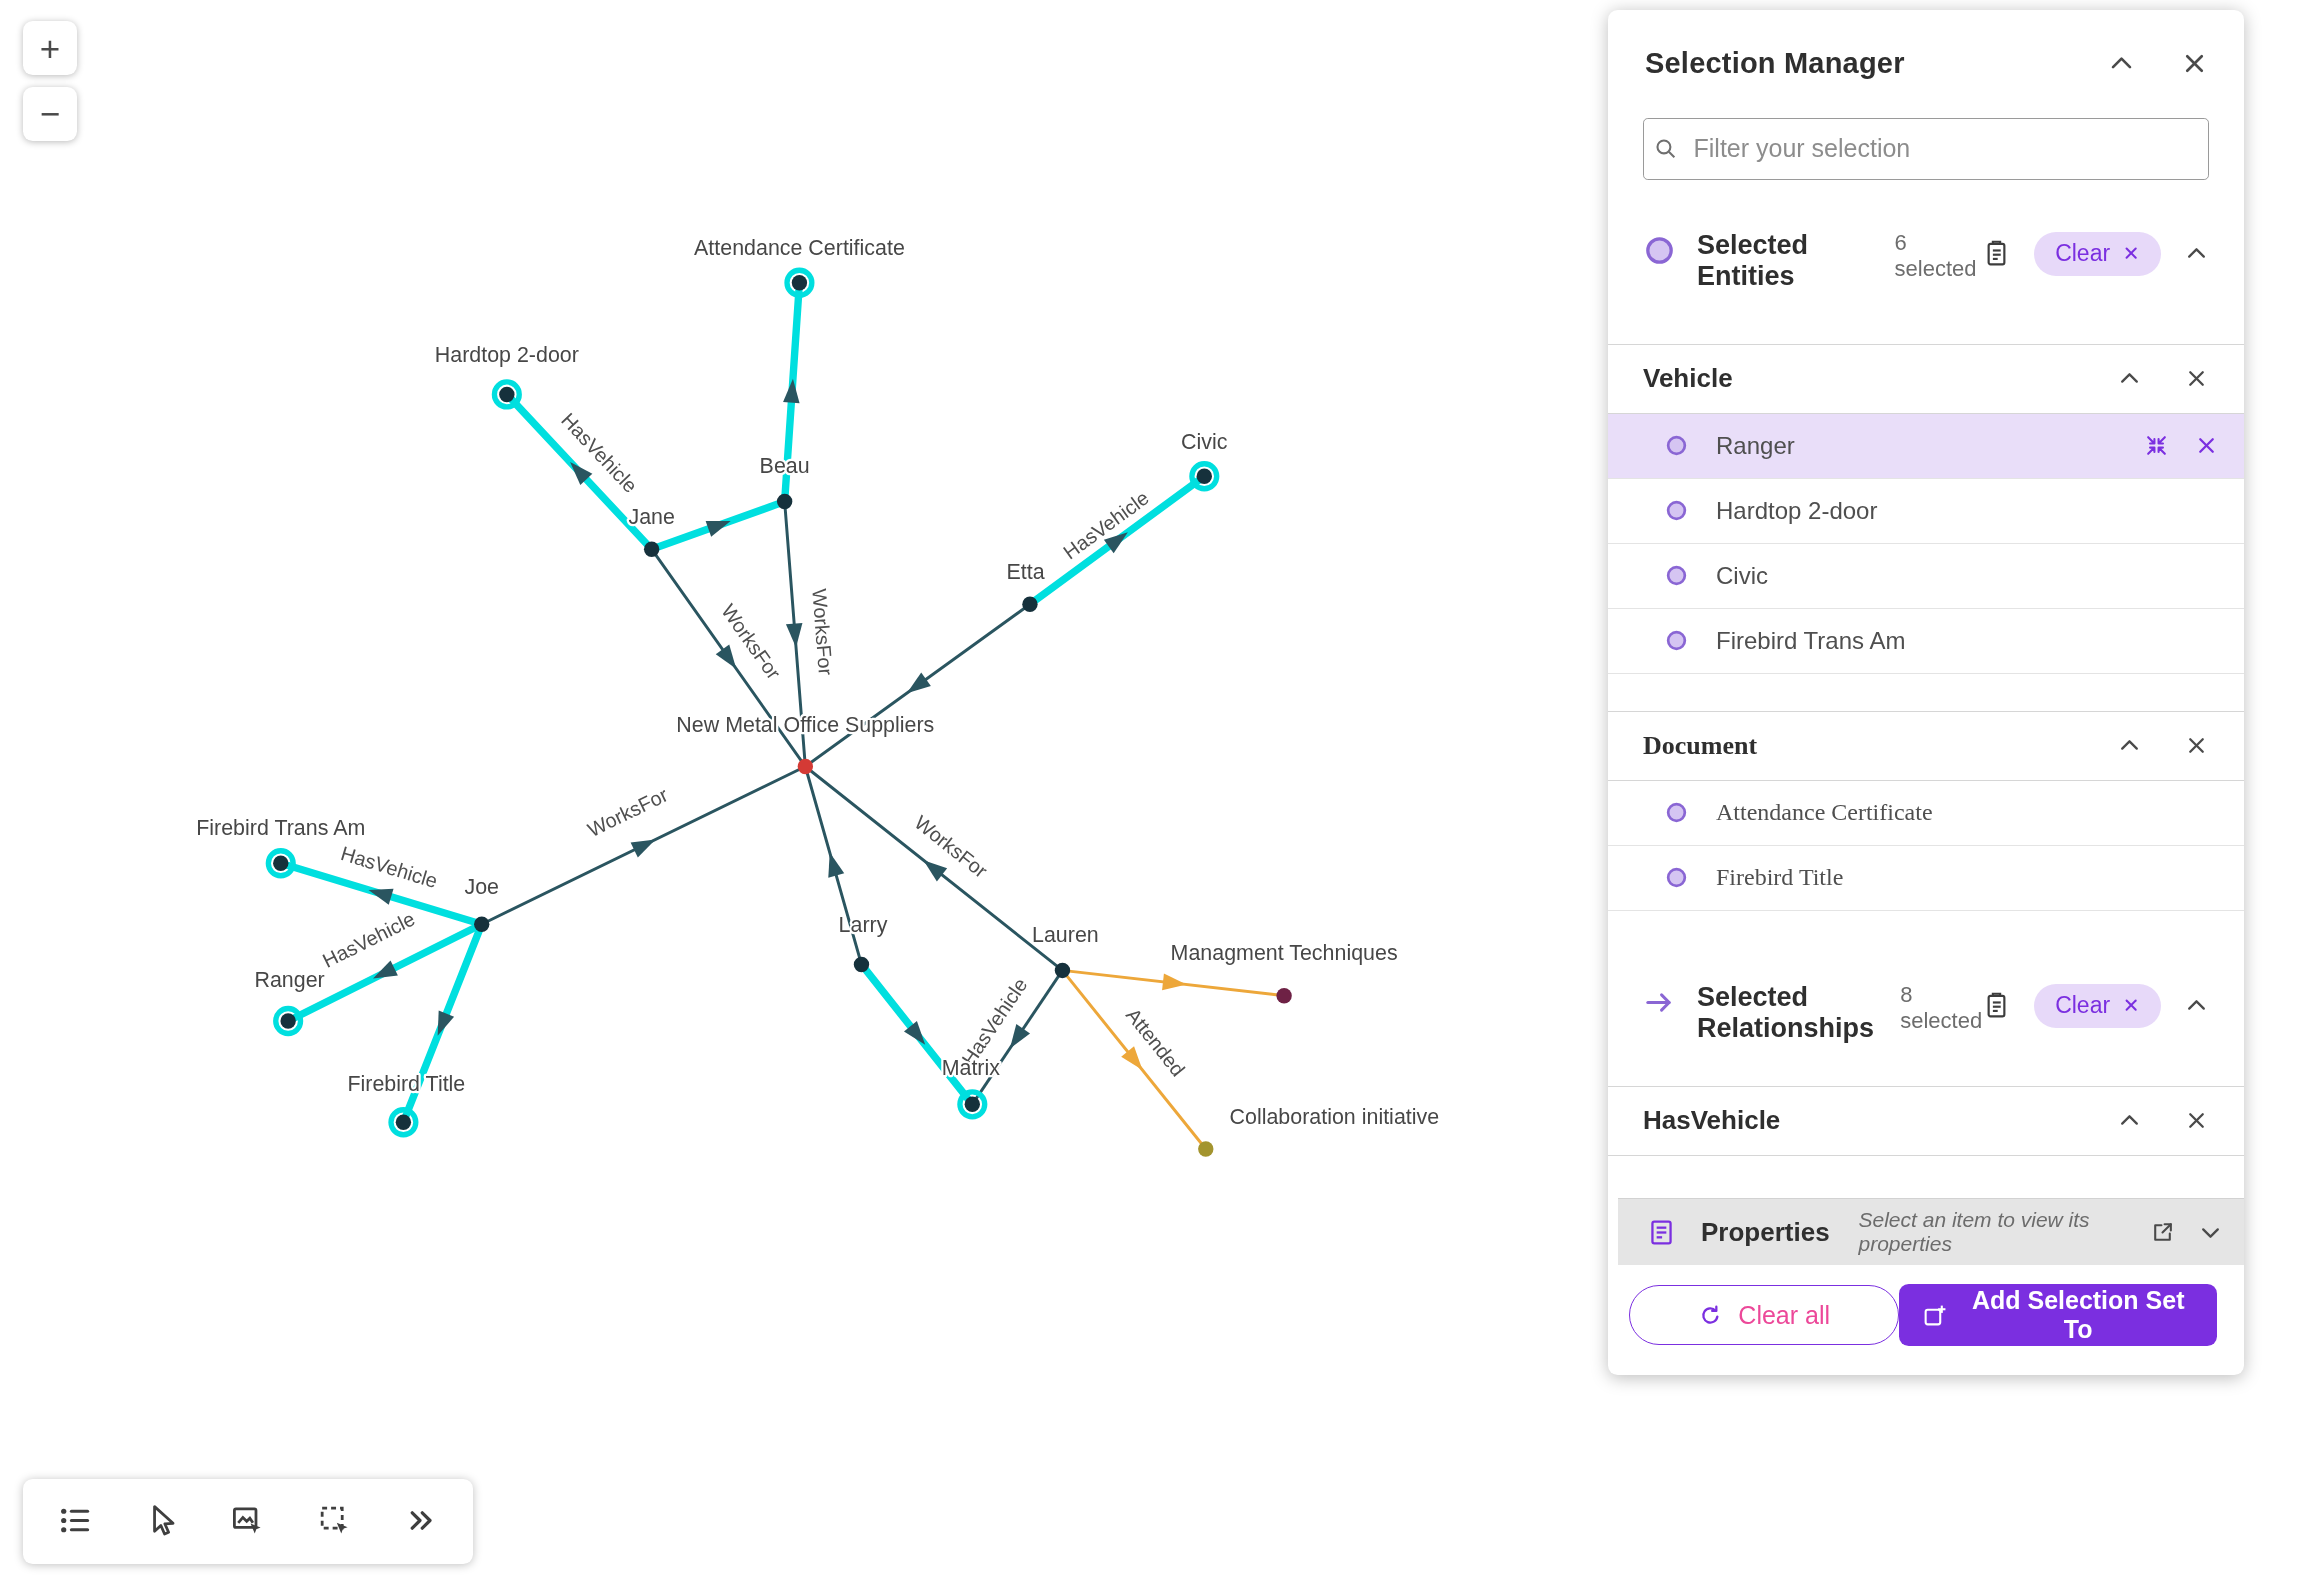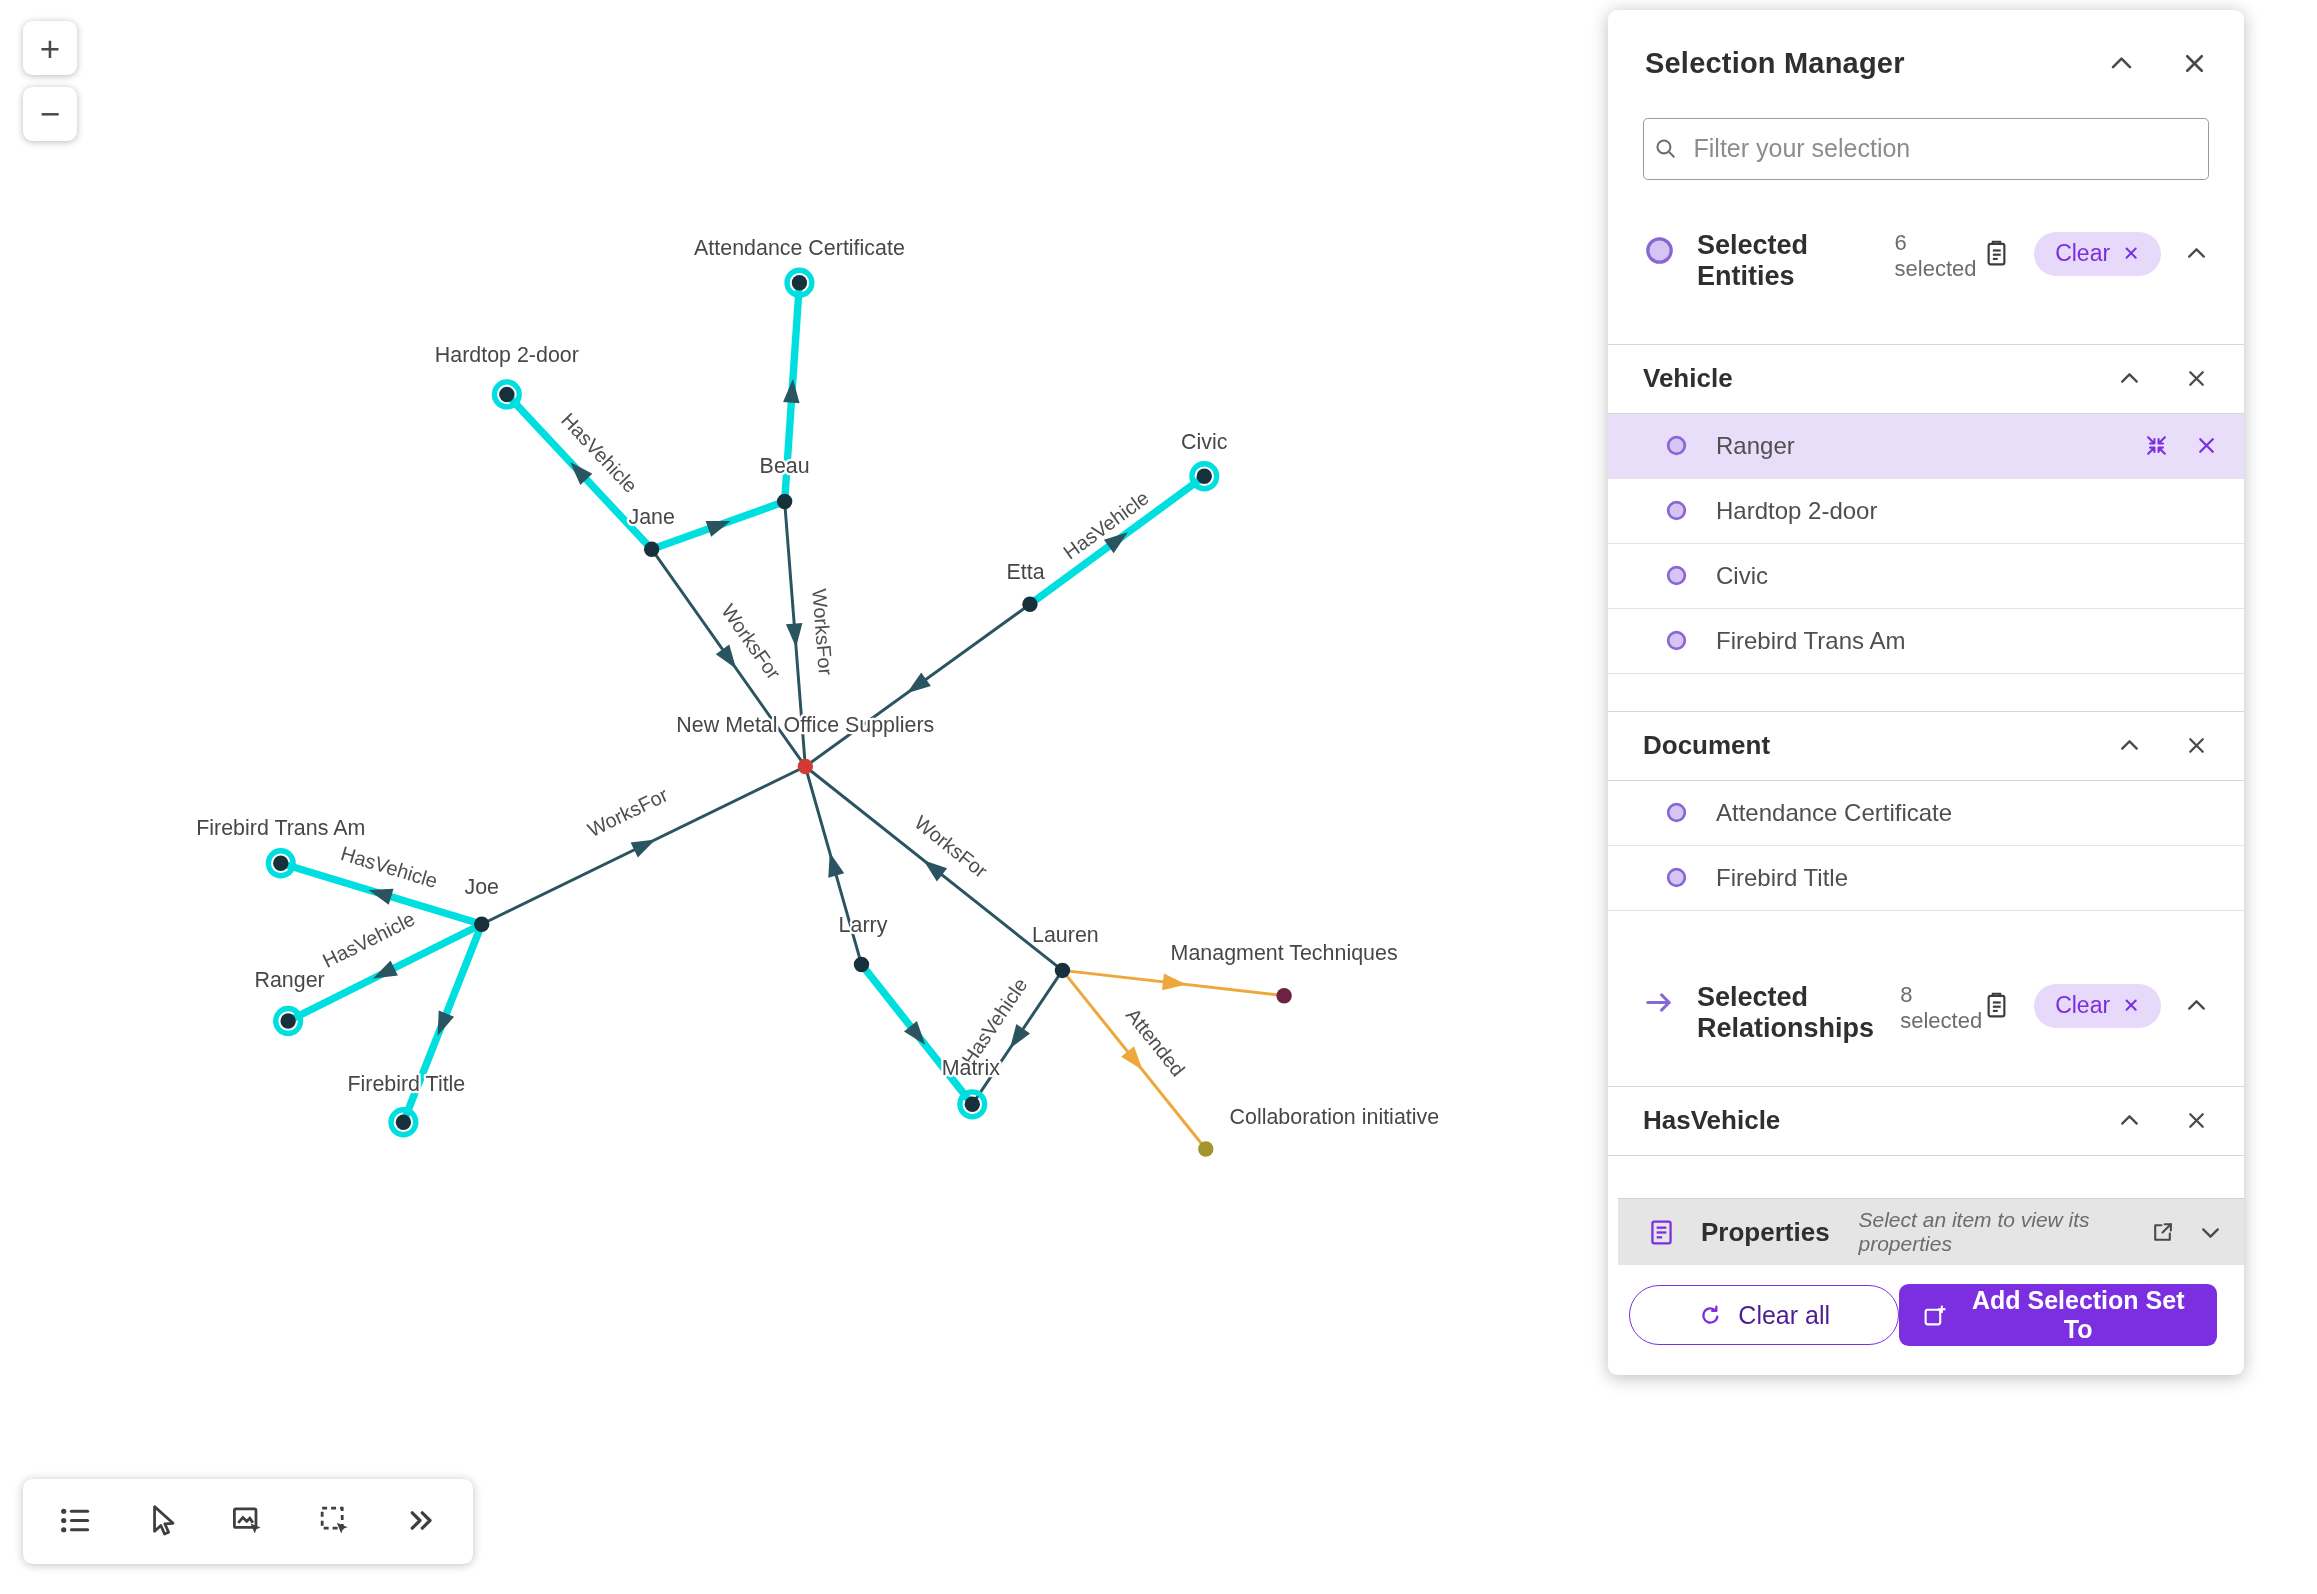--- a/index.html
+++ b/index.html
@@ -40,27 +40,27 @@
   .sel-actions{margin-left:auto;display:flex;align-items:center;gap:23px;margin-top:1.9px;}
   .clear-pill{display:flex;align-items:center;gap:11.6px;background:#e7d9f9;border:none;border-radius:23px;height:44px;padding:0 21px;cursor:pointer;}
   .clear-pill span{font-size:23px;color:#7b2fe0;}
   .group-header{display:flex;align-items:center;height:68px;padding:0 35px;border-top:1px solid #d6d6d6;border-bottom:1px solid #d6d6d6;}
   .group-name{font-size:26px;font-weight:600;color:#2f2f2f;}
   .ghdr-actions{margin-left:auto;display:flex;align-items:center;gap:42px;}
   .entity-row{display:flex;align-items:center;height:64px;padding:0 25px 0 56px;border-bottom:1px solid #e4e4e4;cursor:pointer;background:#fff;}
   .entity-row.active{background:#e9def9;}
   .entity-row .row-label{font-size:24px;color:#4f4f4f;margin-left:27px;}
   .row-actions{margin-left:auto;display:flex;align-items:center;gap:25px;}
-  .group + .group{margin-top:37px;}
+  .group + .group{margin-top:37px;font-family:Liberation Serif, serif;}
   .properties-bar{flex:none;height:66px;border-top:1px solid #d2d2d2;display:flex;align-items:center;padding:0 21px 0 29px;gap:25px;background:#e5e5e5;margin-left:10px;}
   .prop-title{font-size:26px;font-weight:600;color:#2f2f2f;}
   .prop-hint{font-size:21px;font-style:italic;color:#6c6c6c;margin-left:3.9px;}
   .prop-actions{margin-left:auto;display:flex;align-items:center;gap:23px;}
   .panel-footer{flex:none;height:100px;display:flex;align-items:center;justify-content:space-between;padding:0 27px 9.7px 21px;}
-  .btn-outline{display:flex;align-items:center;justify-content:center;gap:15.4px;min-width:270px;height:60px;border:1.9px solid #7b2fe0;border-radius:31px;background:#fff;color:#4c1d95;font-size:25px;font-family:inherit;cursor:pointer;}
+  .btn-outline{display:flex;align-items:center;justify-content:center;gap:15.4px;min-width:270px;height:60px;border:1.9px solid #7b2fe0;border-radius:31px;background:#fff;color:#ec4899;font-size:25px;font-family:inherit;cursor:pointer;}
   .btn-filled{display:flex;align-items:center;gap:15.4px;height:62px;border:none;border-radius:9.7px;background:#7b2fe0;color:#fff;font-size:25px;font-weight:600;font-family:inherit;cursor:pointer;padding:0 23px;}
 </style>
 </head>
 <body>
 
 <div class="graph-canvas">
   <svg id="graph-svg" width="2317" height="1594" viewBox="0 0 1568 1071" preserveAspectRatio="none">
       <line x1="531" y1="337" x2="545" y2="515" stroke="#2a5560" stroke-width="2" stroke-linecap="round"></line>
       <line x1="441" y1="369" x2="545" y2="515" stroke="#2a5560" stroke-width="2" stroke-linecap="round"></line>
       <line x1="697" y1="406" x2="545" y2="515" stroke="#2a5560" stroke-width="2" stroke-linecap="round"></line>

